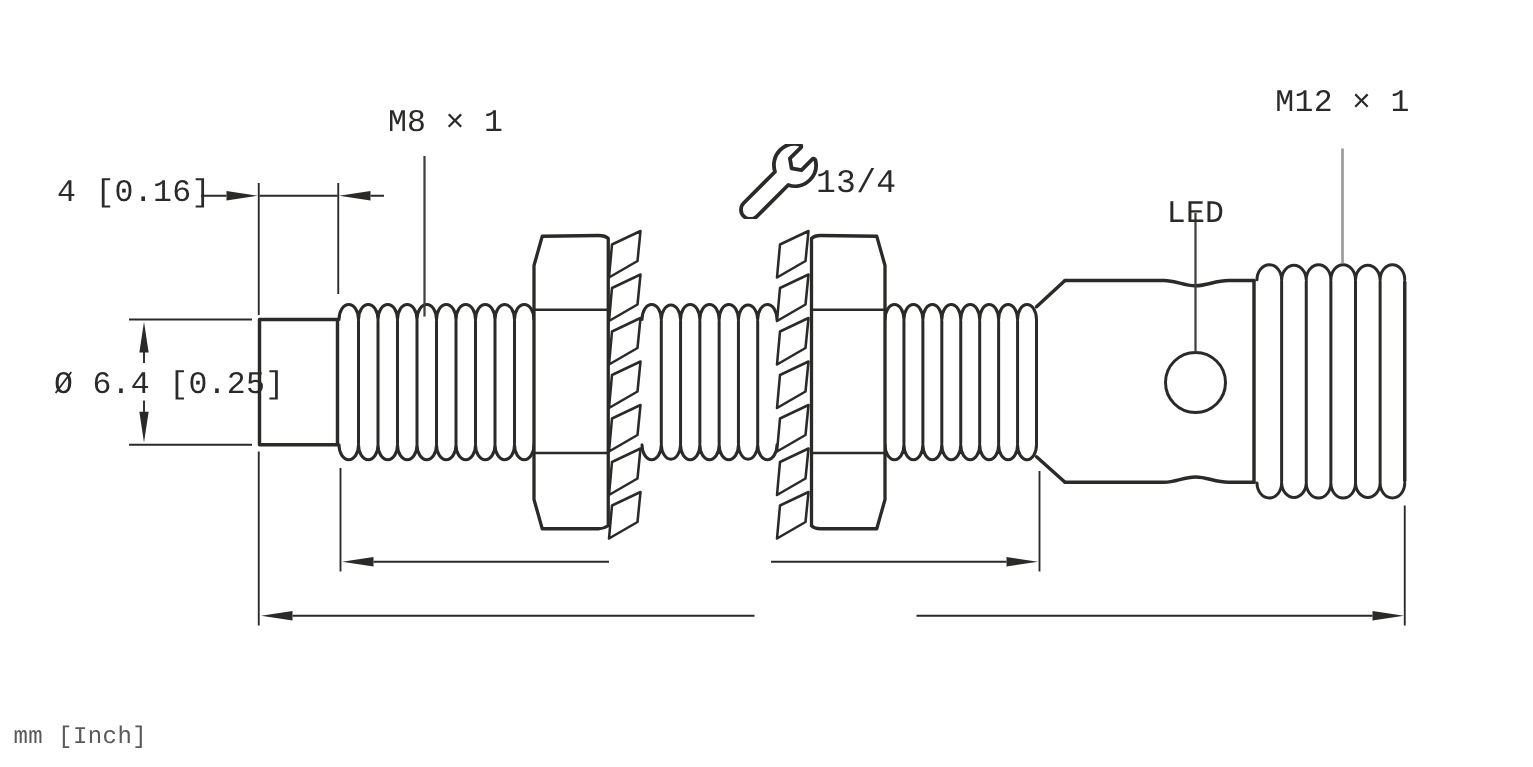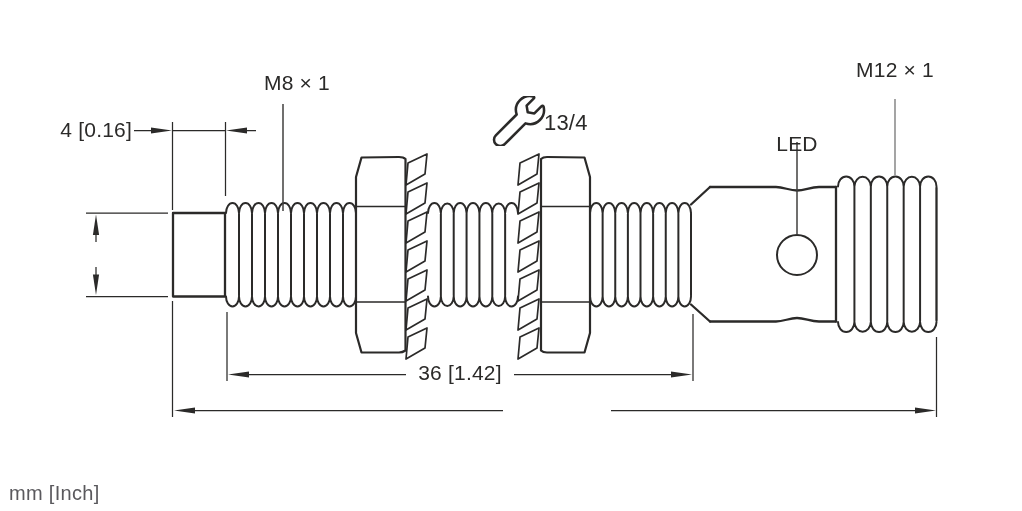--- a/index.html
+++ b/index.html
@@ -4,41 +4,41 @@
 <style>
   :root{
     --line:#2b2a29;
     --muted-text:#5a595d;
     --leader-gray:#9b9b9b;
     --background:#ffffff;
   }
   html,body{margin:0;padding:0;background:var(--background);}
   .stage{
     position:relative;width:1002px;height:511px;background:var(--background);
-    font-family:Liberation Sans, sans-serif;overflow:hidden;border-radius:12px;
+    font-family:Liberation Mono, monospace;overflow:hidden;border-radius:12px;
   }
   .stage svg.draw{position:absolute;left:0;top:0;}
   
   .ol   {stroke:var(--line);stroke-width:2.3;fill:none;stroke-linejoin:round;stroke-linecap:round;}
   .olf  {stroke:var(--line);stroke-width:2.2;fill:#fff;stroke-linejoin:round;}
   .crest{stroke:var(--line);stroke-width:2;fill:none;stroke-linejoin:round;stroke-linecap:round;}
   .flank{stroke:var(--line);stroke-width:2;fill:none;stroke-linecap:round;}
   .inner{stroke:var(--line);stroke-width:1.6;fill:none;}
   .thin {stroke:var(--line);stroke-width:1.25;fill:none;}
   .arrow{fill:var(--line);stroke:none;}
   .leader{stroke:#403f3e;stroke-width:1.5;fill:none;}
   .leader-gray{stroke:var(--leader-gray);stroke-width:1.8;fill:none;}
   .teeth{fill:#fff;stroke:var(--line);stroke-width:1.7;stroke-linejoin:round;}
   .lbl{
     position:absolute;font-size:21px;line-height:1.15;color:var(--line);
     white-space:nowrap;letter-spacing:.2px;text-align:right;
   }
   .lbl.center{text-align:center;}
   .lbl.right{text-align:right;}
-  .lbl.units{font-size:20px;color:var(--muted-text);letter-spacing:.3px;}
+  .lbl.units{font-size:16px;color:var(--muted-text);letter-spacing:.3px;}
   .lbl.wrench-size{font-size:22px;}
   .wrench{position:absolute;left:492px;top:96px;width:54px;height:50px;}
 </style>
 </head>
 <body>
 
 <div class="stage">
 
   <svg class="draw" width="1022" height="511" viewBox="0 0 1022 511">
 
@@ -117,18 +117,18 @@
   <div class="lbl center" style="left:237px;top:71px;width:120px;">M8 × 1</div>
 
   <div class="lbl wrench-size" style="left:544px;top:110px;">13/4</div>
 
   <div class="lbl center" style="left:757px;top:132px;width:80px;">LED</div>
 
   <div class="lbl center" style="left:835px;top:58px;width:120px;">M12 × 1</div>
 
   <div class="lbl right" style="left:38px;top:118px;width:94px;">4 [0.16]</div>
 
+  <div class="lbl" style="left:36px;top:246px;">Ø 6.4 [0.25]</div>
 
-  <div class="lbl center" style="left:400px;top:361px;width:120px;">36 [1.42]</div>
 
 
   <div class="lbl units" style="left:9px;top:482px;">mm [Inch]</div>
 </div>
 
 </body></html>

